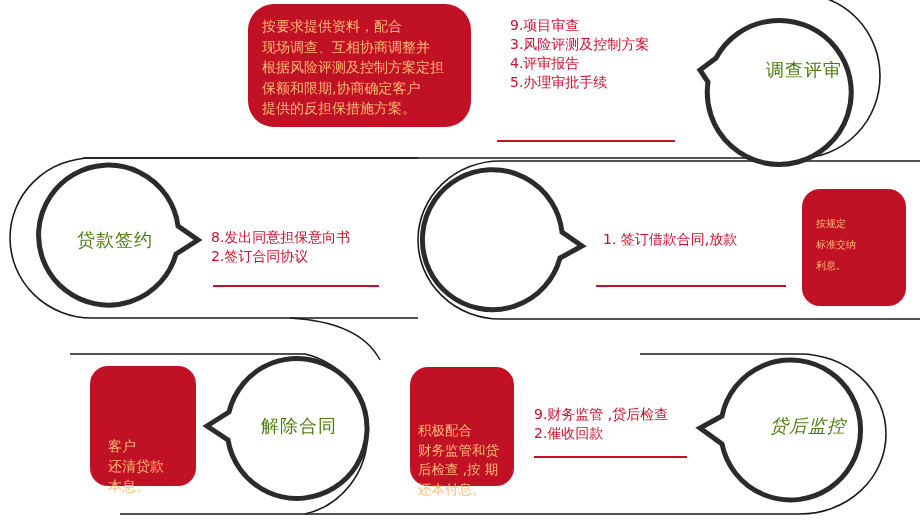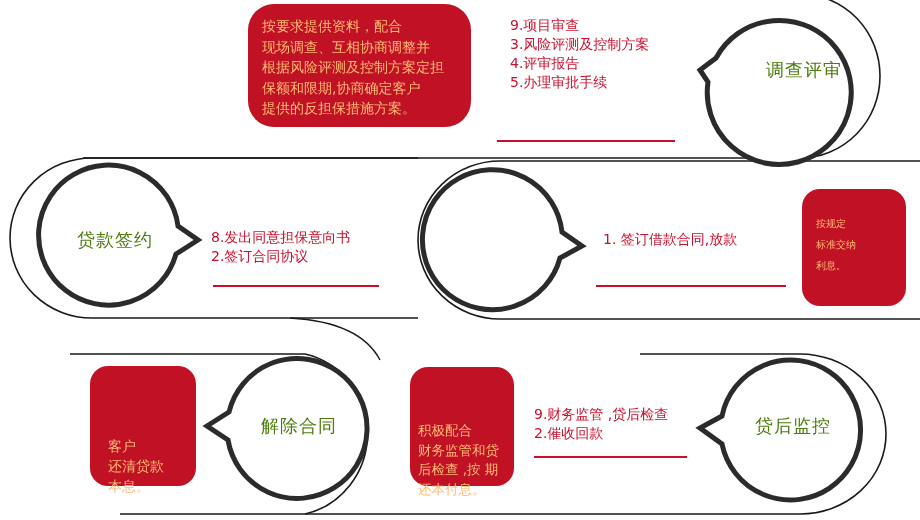--- a/index.html
+++ b/index.html
@@ -41,21 +41,21 @@
 
     <path d="M 562 232 A 70 70 0 1 0 560 258 L 582 246 Z" fill="#ffffff" stroke="#2b2b2b" stroke-width="5" stroke-linejoin="miter"></path>
 
     <path d="M 722 416 A 70 70 0 1 1 722 444 L 700 428 Z" fill="#ffffff" stroke="#2b2b2b" stroke-width="5" stroke-linejoin="miter"></path>
 
     <path d="M 229 412 A 70 70 0 1 1 228 440 L 207 426 Z" fill="#ffffff" stroke="#2b2b2b" stroke-width="5" stroke-linejoin="miter"></path>
   </svg>
 
   <div class="node-label" style="left:729px; top:58px; width:150px;">调查评审</div>
   <div class="node-label" style="left:40px; top:228px; width:150px;font-family:Liberation Serif, serif;">贷款签约</div>
-  <div class="node-label" style="left:718px; top:414px; width:150px;">贷后监控</div>
+  <div class="node-label" style="left:733px; top:414px; width:150px;font-style:italic;">贷后监控</div>
   <div class="node-label" style="left:224px; top:414px; width:150px;">解除合同</div>
 
   <div class="steps" style="left:510px; top:16px;">
     <div>9.项目审查</div>
     <div>3.风险评测及控制方案</div>
     <div>4.评审报告</div>
     <div>5.办理审批手续</div>
   </div>
   <div class="red-rule" style="left:497px; top:140px; width:178px;"></div>
 

